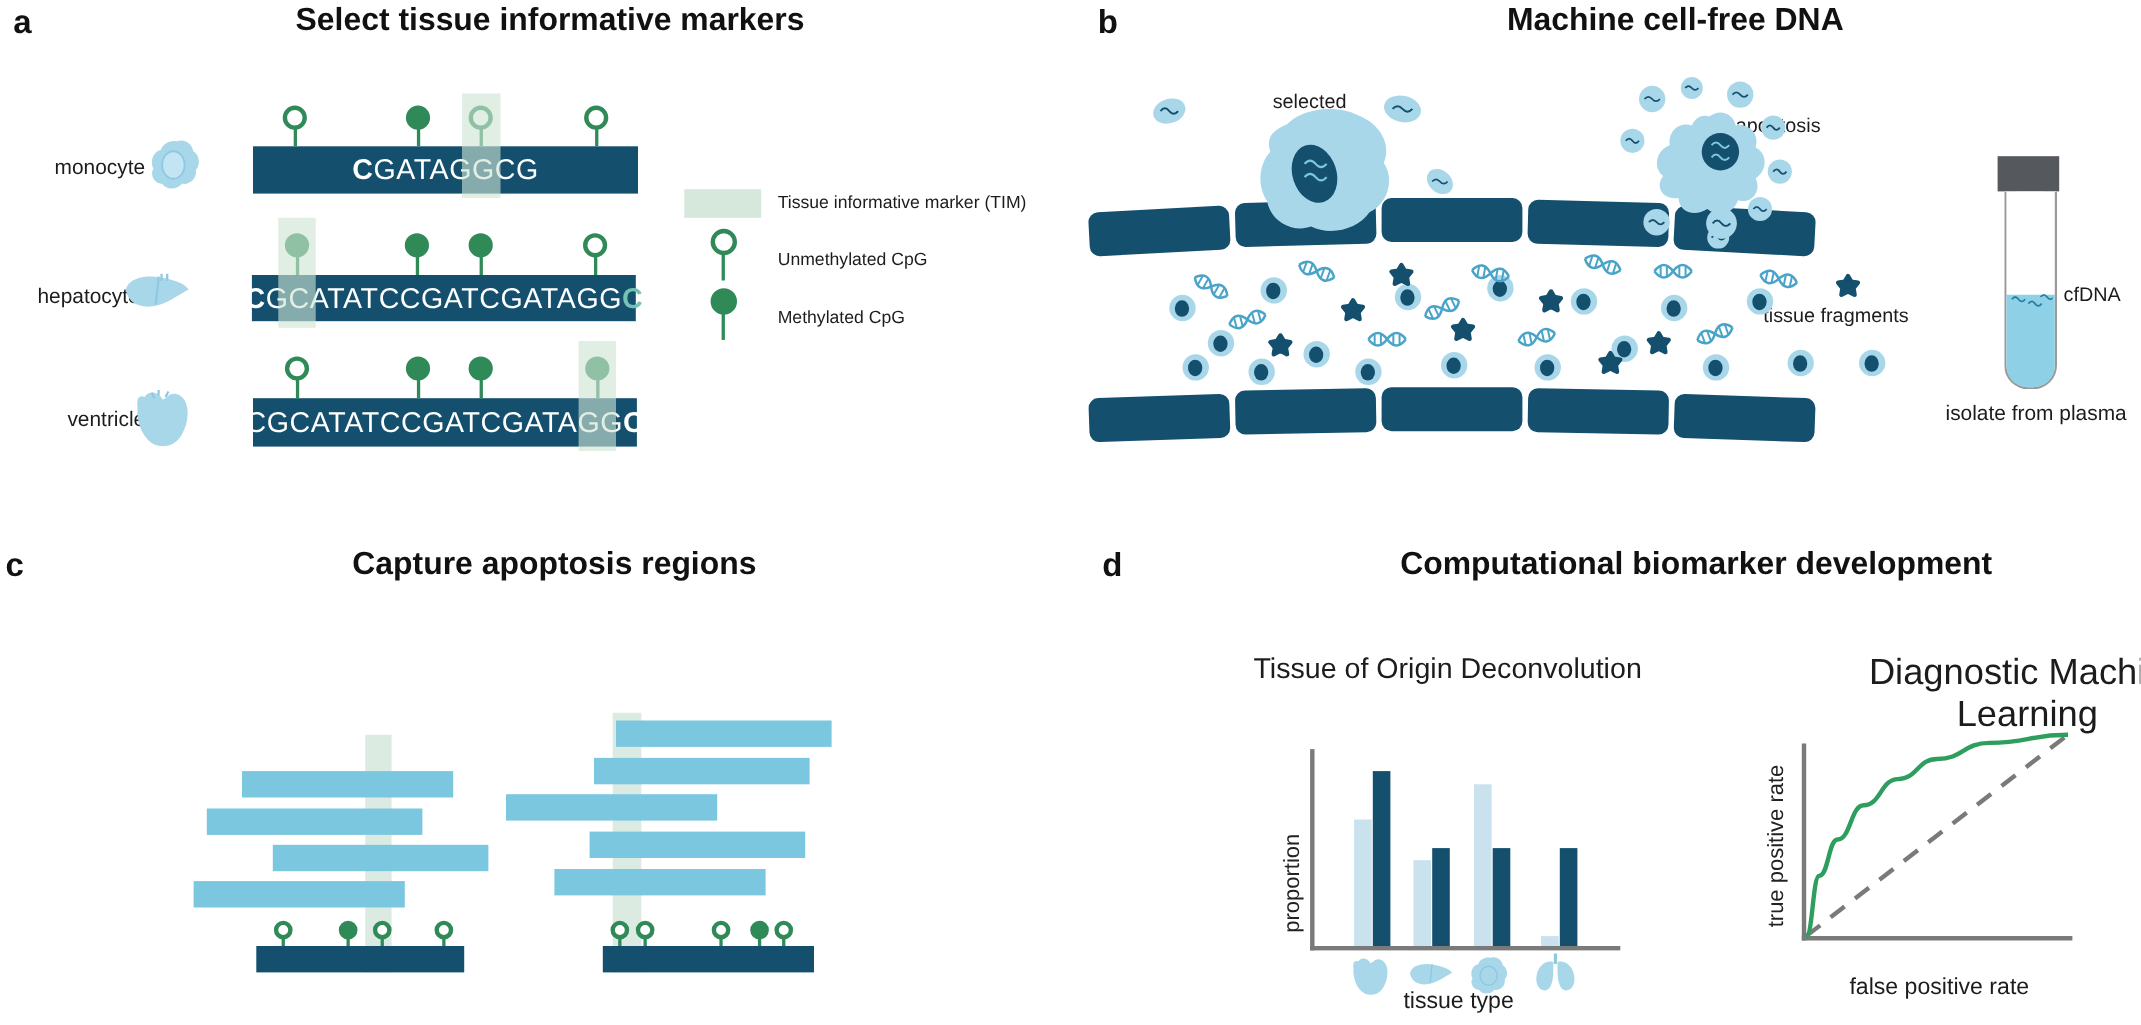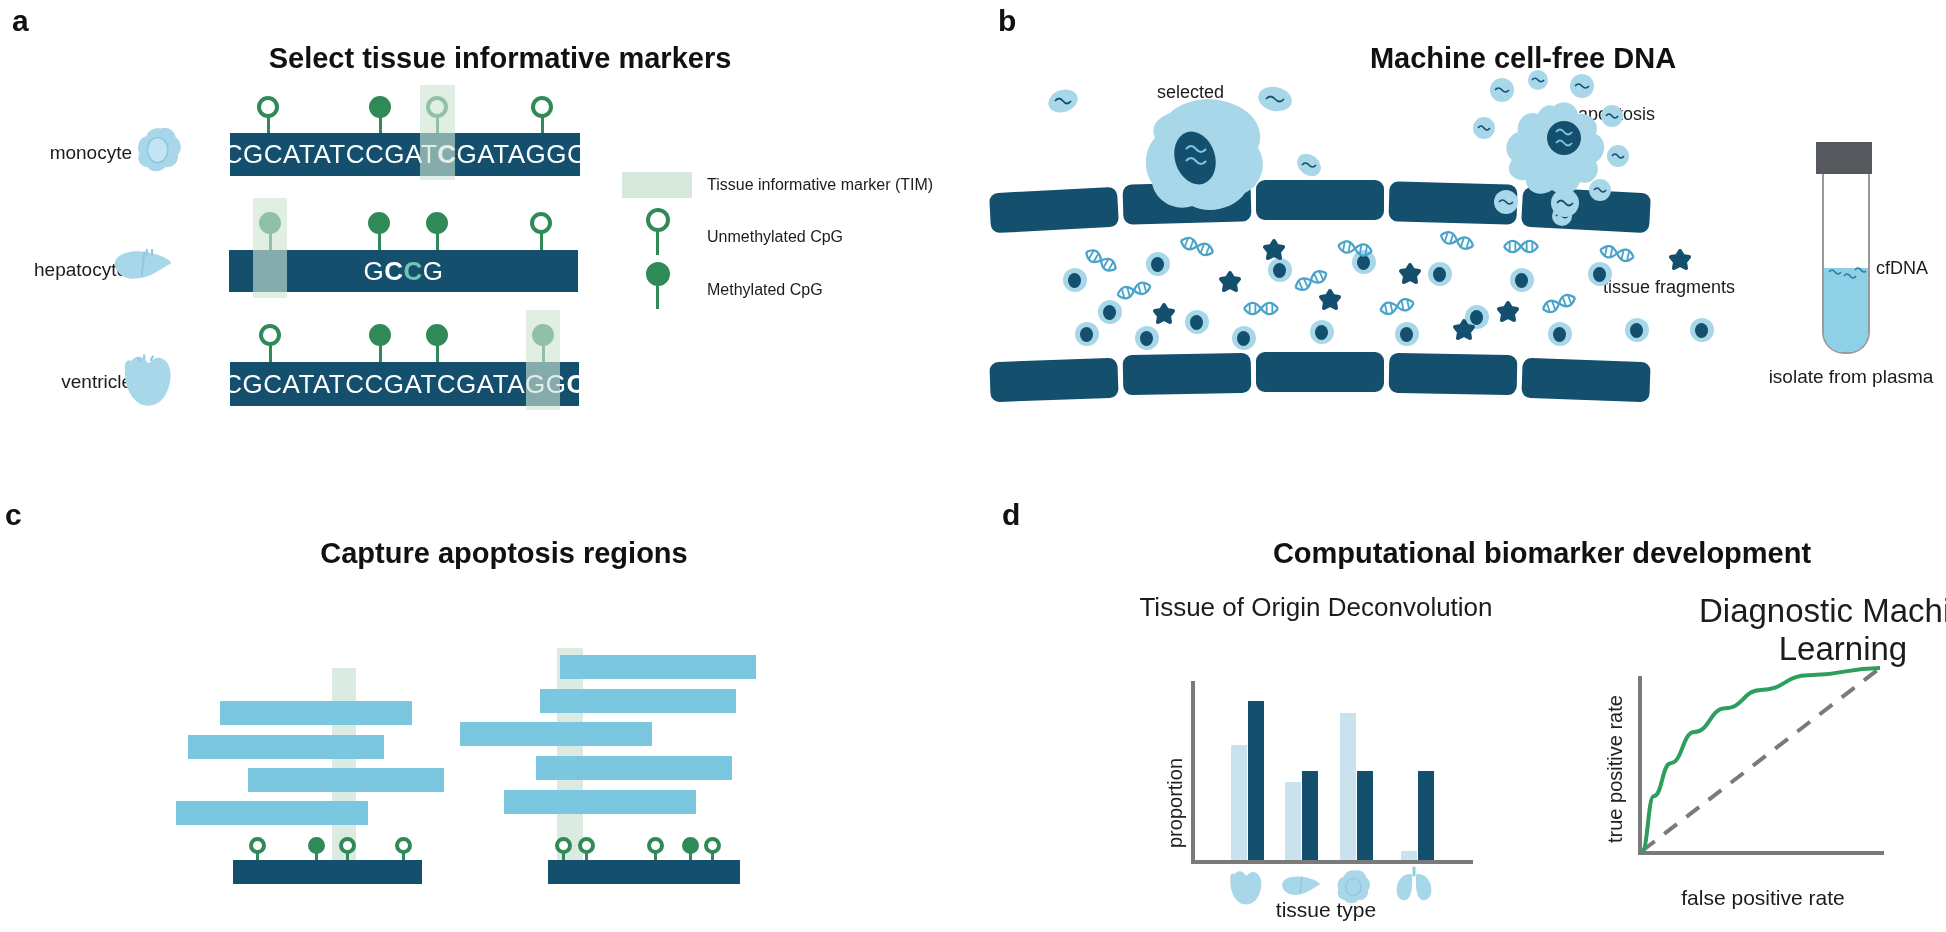--- a/index.html
+++ b/index.html
@@ -1,20 +1,20 @@
 <!DOCTYPE html>
 <html><head>
 <meta charset="utf-8">
 <style>
   html,body{margin:0;padding:0;background:#fff;}
   .fig{position:relative;width:1946px;height:932px;background:#ffffff;overflow:hidden;
        font-family:"Liberation Sans","DejaVu Sans",sans-serif;color:#111;}
   .abs{position:absolute;}
   .panel-letter{font-size:30px;font-weight:bold;}
-  .panel-title{font-size:29px;font-weight:bold;text-align:center;margin-top:40px;}
+  .panel-title{font-size:29px;font-weight:bold;text-align:center;}
   .sub-title{font-size:27px;text-align:center;color:#1c1c1c;}
   .row-label{font-size:19px;text-align:right;color:#1c1c1c;}
   .b-label{font-size:18px;color:#1c1c1c;}
   .seq-bar{background:#14506e;color:#fff;display:flex;align-items:center;justify-content:center;
            font-size:26px;letter-spacing:0.5px;white-space:nowrap;}
   .seq-bold{font-weight:bold;}
   .seq-teal{color:#74c3b2;}
   .tim{background:rgba(205,228,212,0.62);}
   .tim-solid{background:#d6e8dc;}
   .legend-text{font-size:16px;color:#1c1c1c;}
@@ -58,27 +58,27 @@
   <svg class="abs" style="left:122px;top:352px" width="52" height="56" viewBox="0 0 40 44">
     <path d="M20,9 C17,3 10,2 7,7 C3,5 1,9 2,14 C1,24 5,36 14,41 C22,44 30,41 34,33 C38,26 39,16 36,10 C33,4 26,3 23,7 C22,8 21,8 20,9 Z" fill="#a9d7ea"></path>
     <path d="M12,4 L14,8 M24,3 L22,7 M17,2 L17,6" stroke="#8fc8e2" stroke-width="1.6" fill="none"></path>
   </svg>
 
   <div class="abs tim" style="left:420px;top:85px;width:35px;height:95px;z-index:3"></div>
   <div class="abs tim" style="left:253px;top:198px;width:34px;height:100px;z-index:3"></div>
   <div class="abs tim" style="left:526px;top:310px;width:34px;height:100px;z-index:3"></div>
 
   <div class="abs seq-bar" id="seq0" style="left:230px;top:133px;width:350px;height:43px">
-      <span>GCGCATATCCGAT</span>
       <span class="seq-bold">C</span>
       <span>GATAGGCG</span>
     </div>
   <div class="abs seq-bar" id="seq1" style="left:229px;top:250px;width:349px;height:42px">
       <span>G</span>
       <span class="seq-bold">C</span>
+      <span>GCATATCCGATCGATAGG</span>
       <span class="seq-teal seq-bold">C</span>
       <span>G</span>
     </div>
   <div class="abs seq-bar" id="seq2" style="left:230px;top:362px;width:349px;height:44px">
       <span>GCGCATATCCGATCGATAGG</span>
       <span class="seq-bold">C</span>
       <span>G</span>
     </div>
 
   <div class="abs tim-solid" style="left:622px;top:172px;width:70px;height:26px"></div>

